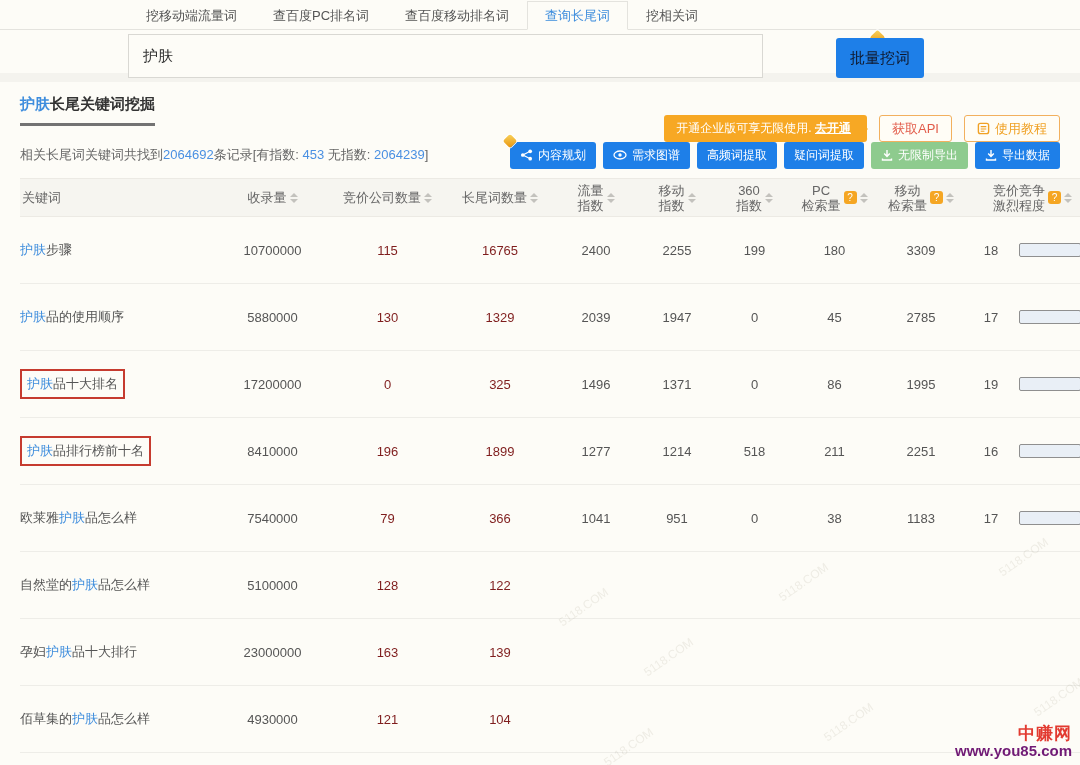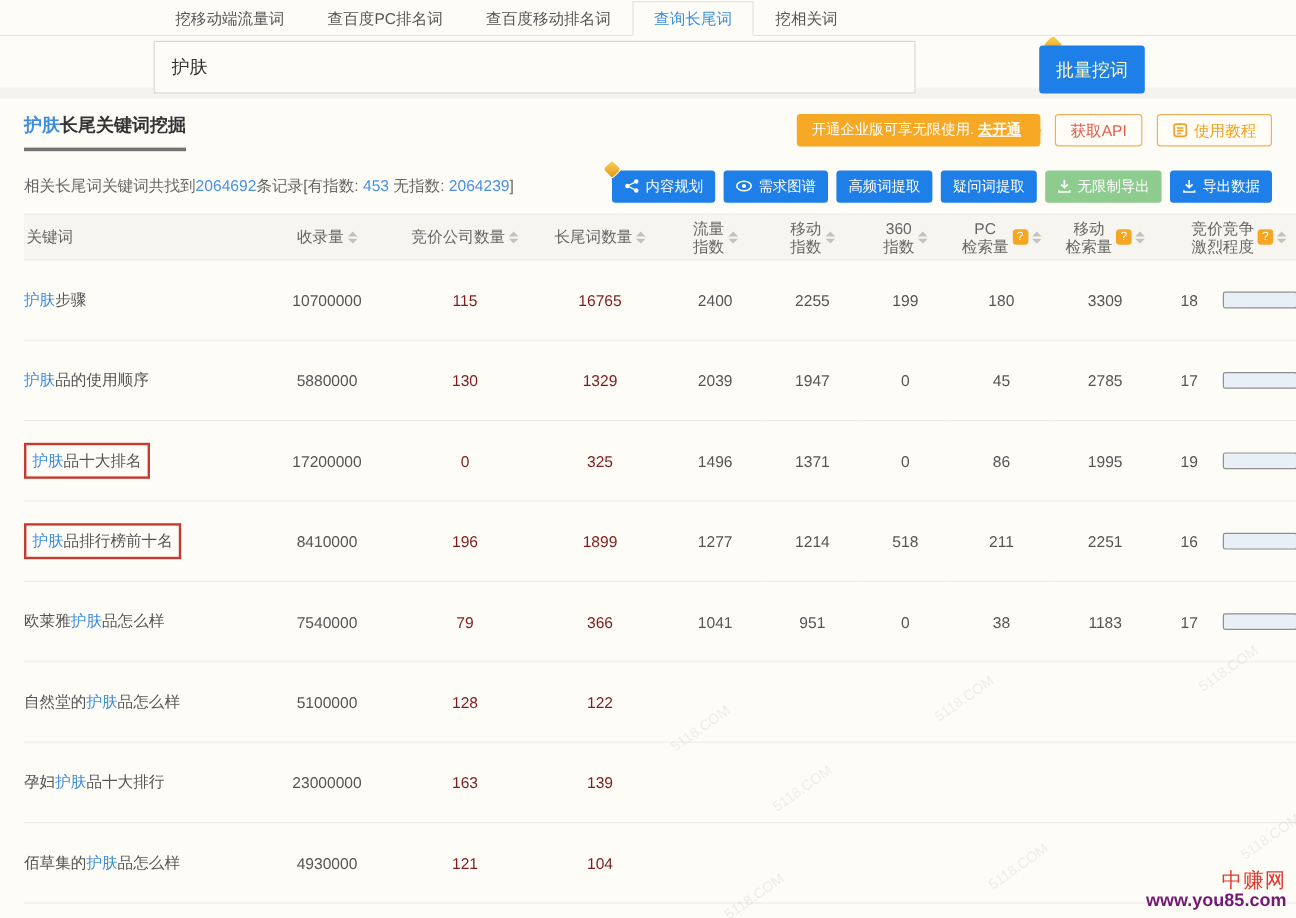--- a/index.html
+++ b/index.html
@@ -12,32 +12,32 @@
   .tab { display:flex; align-items:center; padding:0 17px; font-size:13px; color:#555; cursor:pointer;
          border:1px solid transparent; border-bottom:none; position:relative; top:1px; background:transparent; }
   .tab.active { background:#fdfcf7; color:#3e8ddd; border-color:#e4e3de; border-bottom:1px solid #fdfcf7; }
 
   
   .searchrow { position:relative; height:52px; padding:4px 0 0 128px; border-bottom:9px solid #f4f3ee; }
   .kw-input { width:635px; height:44px; border:1px solid #d9d8d3; background:#fdfcf7; font-size:15px; color:#333;
               padding:0 14px; outline:none; font-family:inherit; }
   .btn-dig { position:absolute; left:765px; top:4px; width:90px; height:44px; background:#1e7fe8; color:#fff;
              border:none; border-radius:3px; font-size:16px; cursor:pointer; font-family:inherit; }
-  .btn-batch { position:absolute; left:866px; top:8px; height:40px; padding:0 14px; background:#1e7fe8; color:#fef9c3;
+  .btn-batch { position:absolute; left:836px; top:8px; height:40px; padding:0 14px; background:#1e7fe8; color:#0f172a;
              border:none; border-radius:3px; font-size:15px; cursor:pointer; font-family:inherit; }
   .diamond { position:absolute; width:11px; height:11px; background:linear-gradient(135deg,#f9d35d,#e8930c);
              transform:rotate(45deg); border-radius:2px; box-shadow:0 0 0 1px #fff; }
   .diamond.batch { left:872px; top:2px; }
 
   
   .main { padding:0 20px; position:relative; }
   .sectionhead { display:flex; justify-content:space-between; align-items:flex-start; padding-top:13px; height:50px; }
   .title { font-size:15px; font-weight:bold; color:#333; padding-bottom:9px; border-bottom:3px solid #737373; }
   .title .hl { color:#3e8ddd; }
-  .headright { display:flex; align-items:center; gap:12px; }
+  .headright { display:flex; align-items:center; gap:12px;margin-top:20px; }
   .promo { position:relative; background:#f7a824; color:#fff; font-size:12px; padding:5px 16px 5px 12px; border-radius:3px; }
   .promo:after { content:""; position:absolute; right:-8px; top:50%; margin-top:-7px; border:7px solid transparent; border-left:8px solid #f7a824; }
   .promo a { color:#fff; font-weight:bold; text-decoration:underline; cursor:pointer; }
   .btn-outline { height:27px; padding:0 12px; background:#fffdf6; border:1px solid #f2b05e; border-radius:3px;
                  font-size:13px; cursor:pointer; display:inline-flex; align-items:center; gap:5px; font-family:inherit; }
   .btn-api { color:#e25c4a; }
   .btn-tut { color:#f0a125; }
 
   
   .statsrow { display:flex; justify-content:space-between; align-items:center; height:46px;gap:20px; }
@@ -67,21 +67,21 @@
   td.kwcell .hl { color:#3e8ddd; }
   td.kwcell .boxed { display:inline-block; border:2px solid #c63b2f; padding:3px 5px; }
   td.link { color:#7f1d1d; cursor:pointer; }
   .barwrap { display:inline-flex; align-items:center; gap:21px; }
   .bar { width:62px; height:14px; border:1px solid #8f8f8f; background:#e9eff6; border-radius:2px; overflow:hidden; }
   .bar .fill { height:100%; background:#1e7fe8; }
 
   
   .wm-diag { position:absolute; font-size:12px; color:rgba(140,130,110,0.13); transform:rotate(-35deg); white-space:nowrap; pointer-events:none; }
   .wm-site { position:absolute; right:8px; bottom:6px; text-align:right; line-height:17px; pointer-events:none; }
-  .wm-site .nm { color:#e23a30; font-size:17px; font-weight:normal; letter-spacing:1px; }
+  .wm-site .nm { color:#e23a30; font-size:17px; font-weight:bold; letter-spacing:1px; }
   .wm-site .url { color:#701a75; font-size:15px; font-weight:bold; }
 </style>
 </head>
 <body>
 
 <div class="page">
 
   <nav class="tabbar" id="tabbar">
       <div class="tab">挖移动端流量词</div>
       <div class="tab">查百度PC排名词</div>

